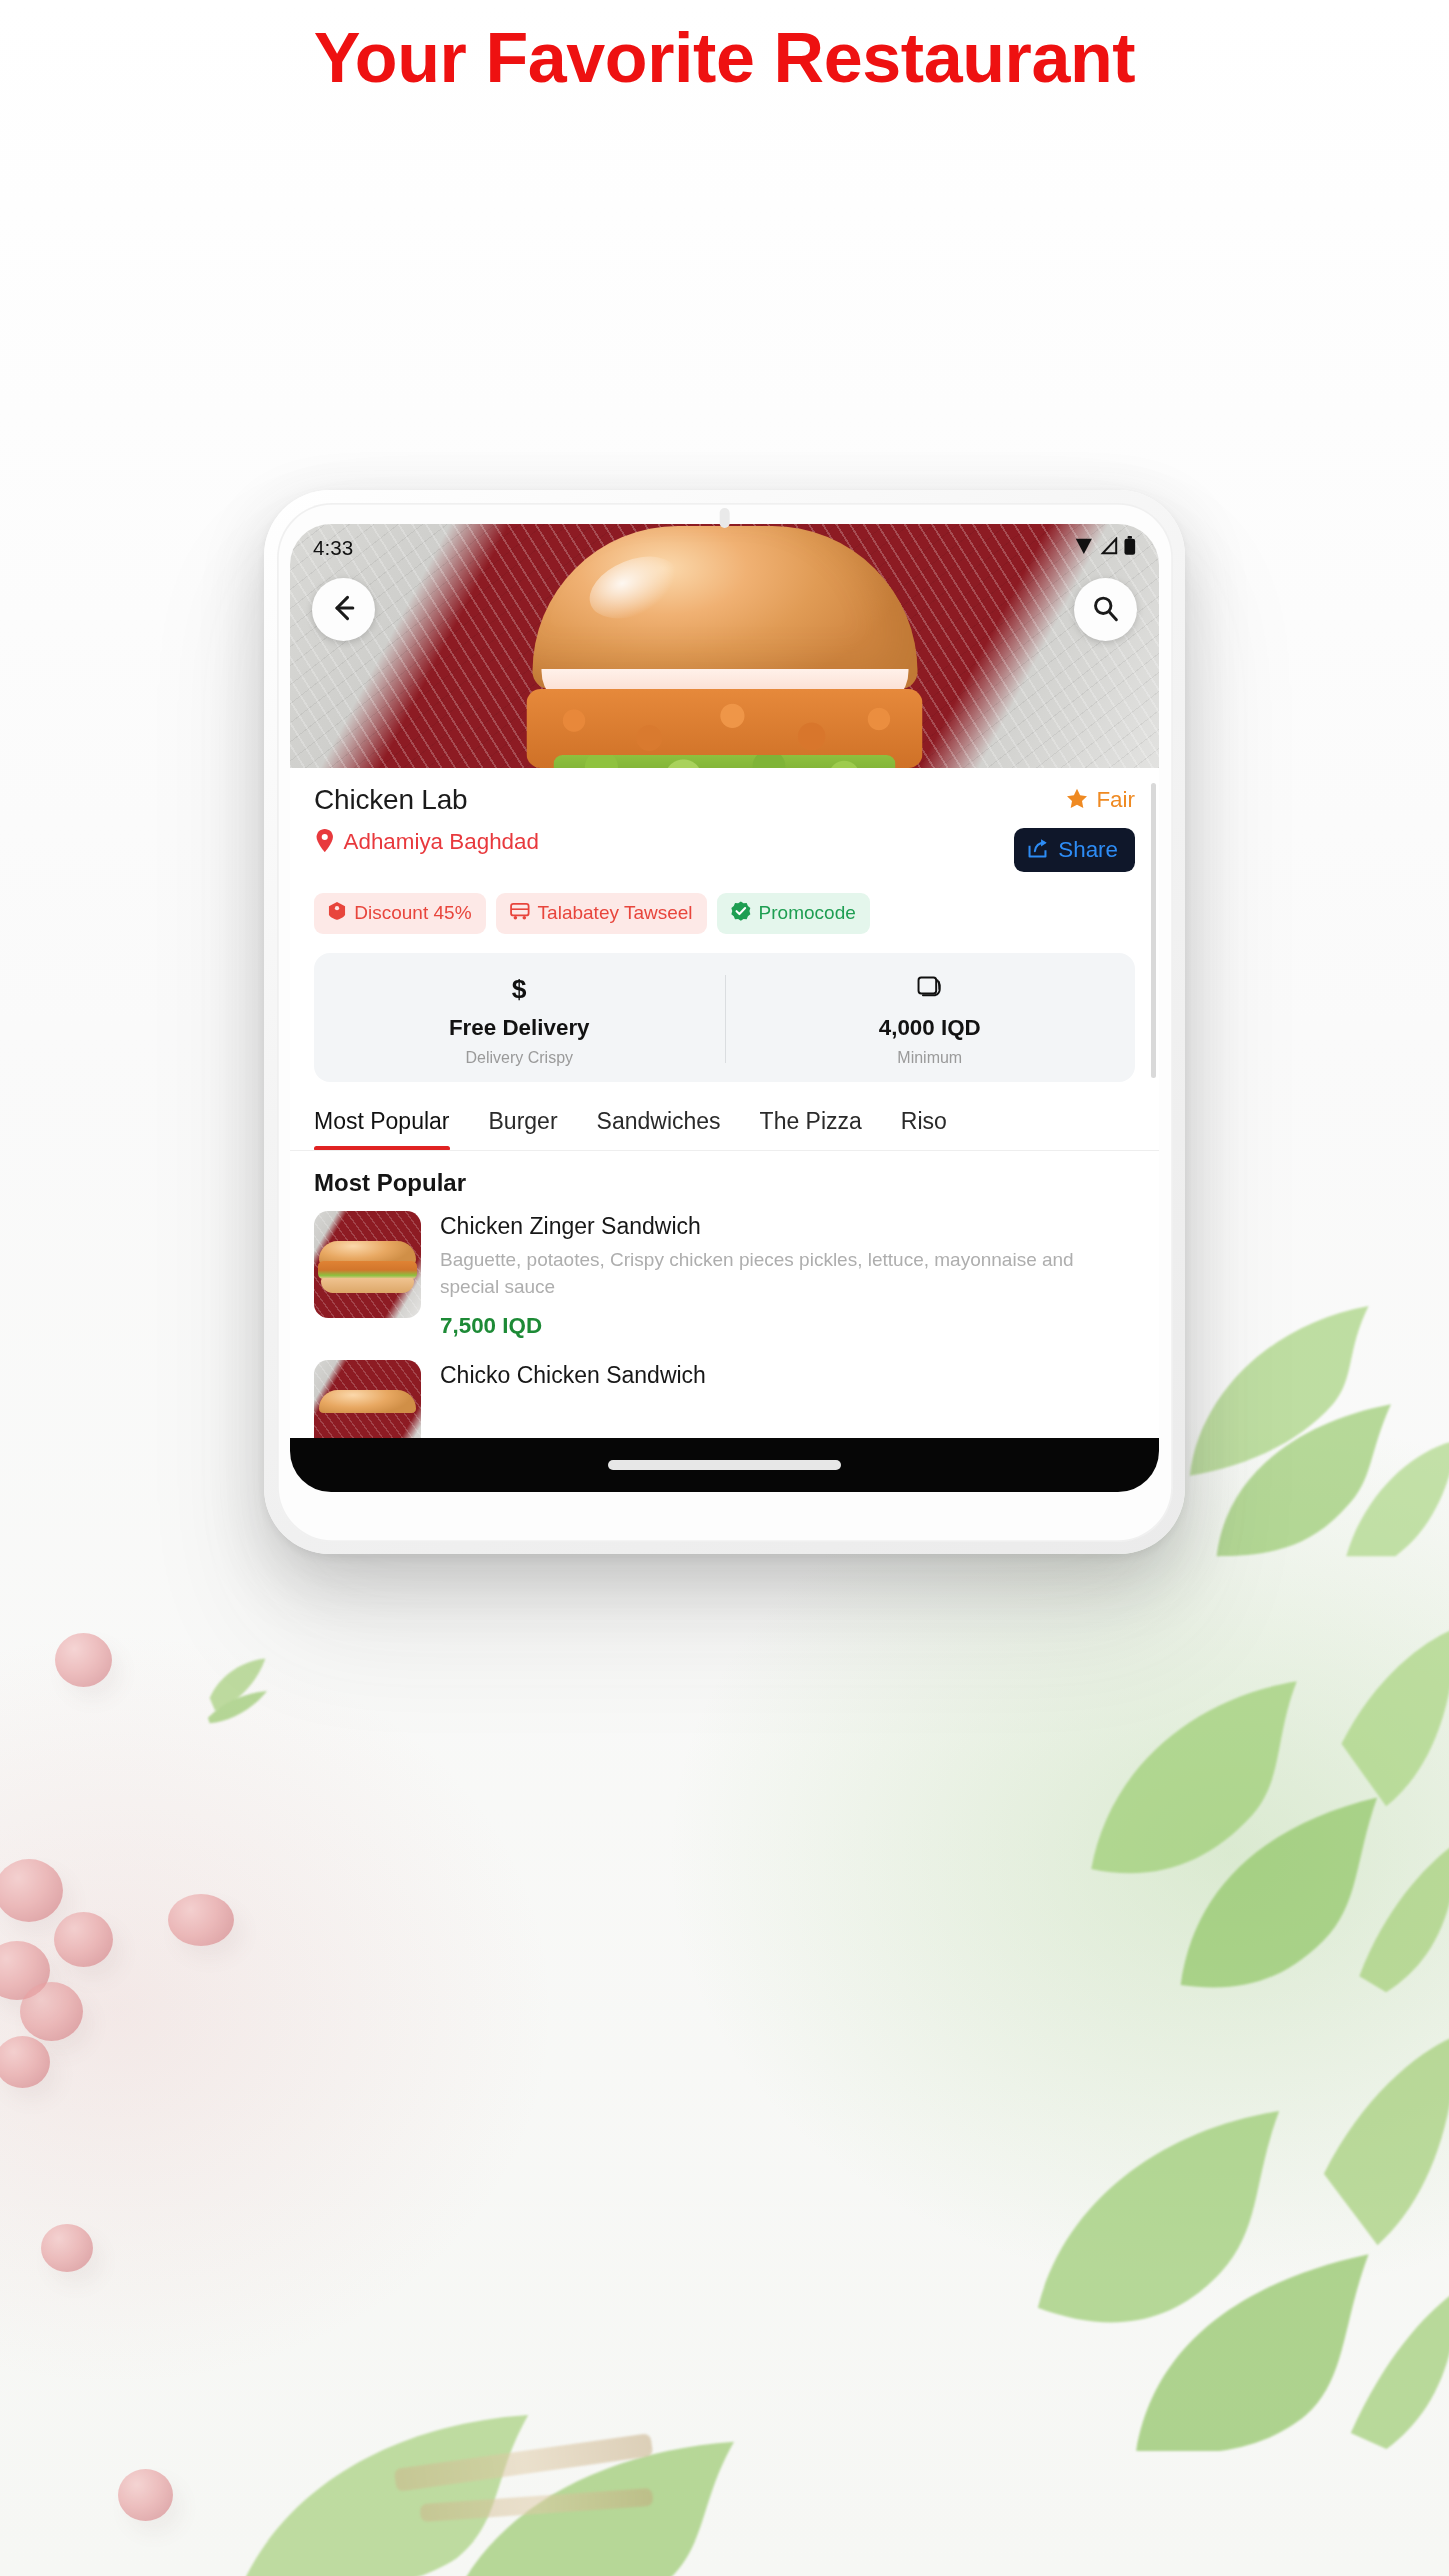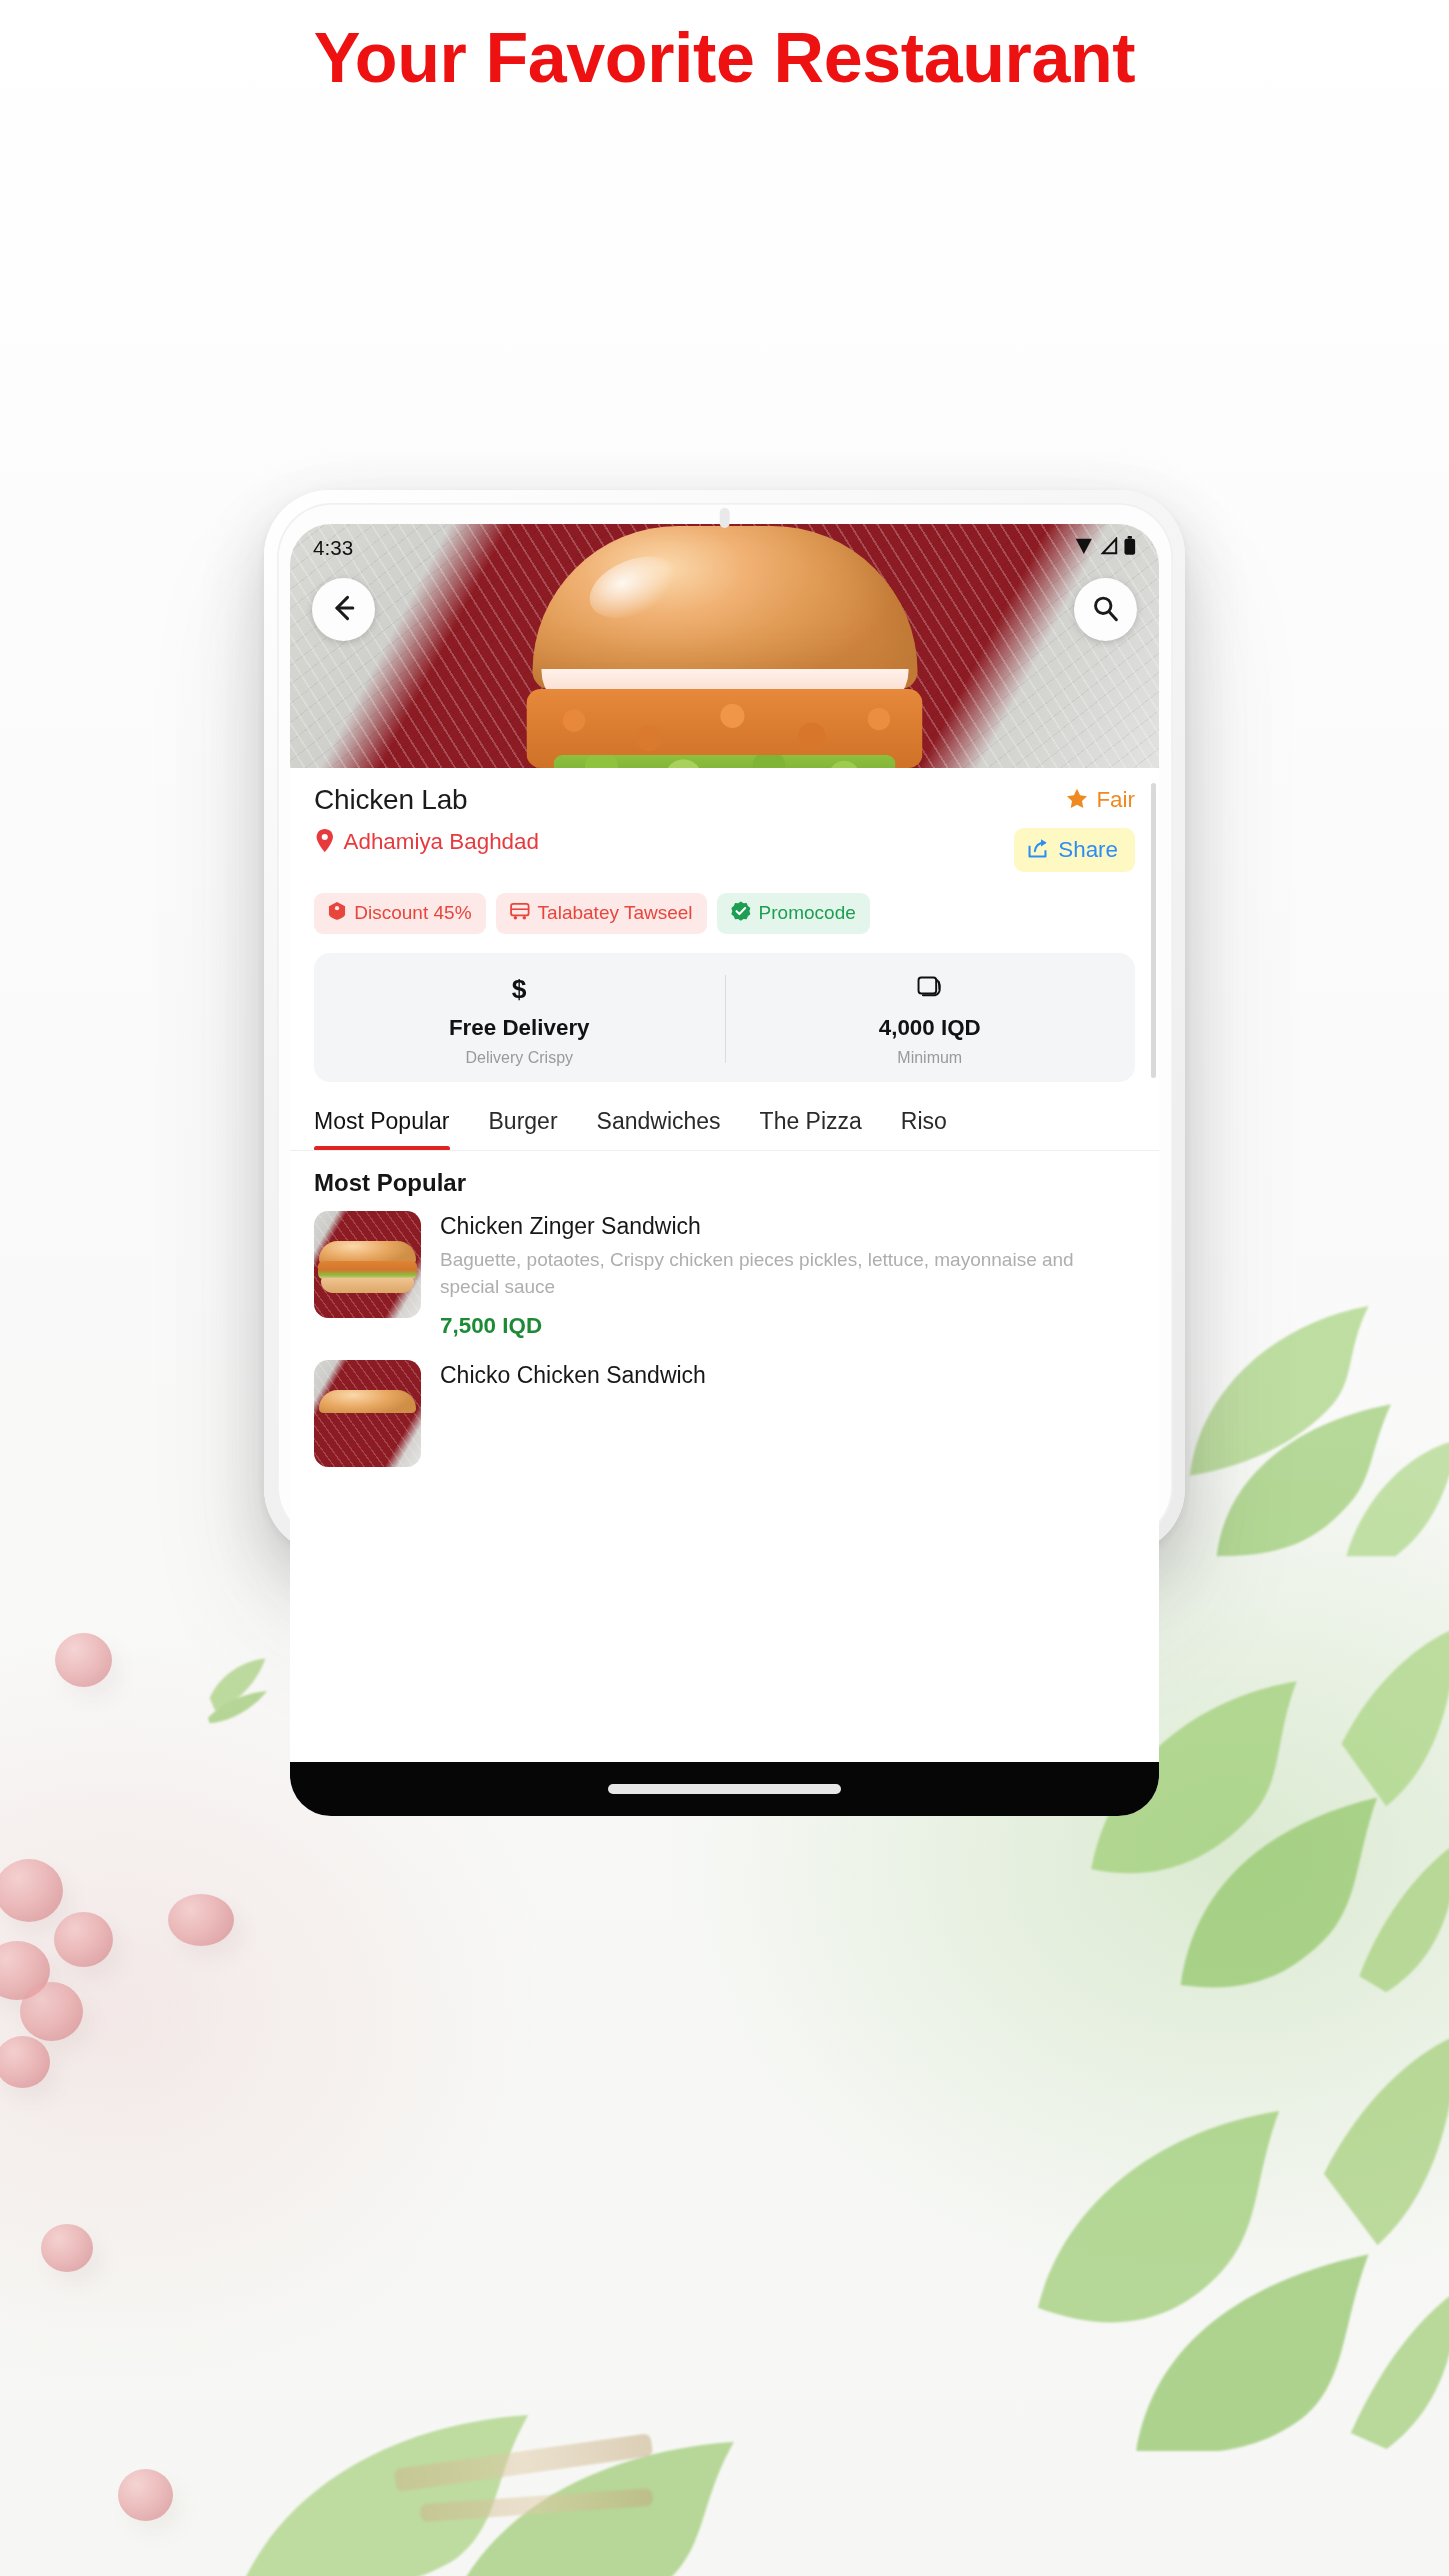--- a/index.html
+++ b/index.html
@@ -90,21 +90,21 @@
   }
   .notch-speaker {
     position:absolute; left:50%; top:18px; transform:translateX(-50%);
     width: 10.7px; height: 19.7px; border-radius: 5.4px;
     background: #e9e9e9;
     z-index: 4;
   }
   .screen {
     position: absolute;
     left: 26px; top: 34px;
-    width: 869px; height: 1292px;
+    width: 869px; height: 968px;
     border-radius: 41px;
     background: #ffffff;
     overflow: hidden;
     z-index: 3;
   }
 
   
   .hero {
     position: relative;
     height: 244px;
@@ -187,21 +187,21 @@
   .info { padding: 16px 24px 0 24px; }
   .info-row-1 { display:flex; align-items:flex-start; justify-content:space-between; }
   .rest-name { font-size: 28px; font-weight: 400; color:#1b1b1b; letter-spacing:-0.2px; }
   .rating { display:flex; align-items:center; gap:7.2px; margin-top: 2.7px; }
   .rating-text { font-size: 22.4px; color:#ef8a22; font-weight:400; }
   .info-row-2 { display:flex; align-items:flex-start; justify-content:space-between; margin-top: 11.6px;}
   .loc { display:flex; align-items:center; gap:8px; }
   .loc-text { font-size: 22.4px; color:#e8393d; }
   .share-btn {
     display:flex; align-items:center; gap:9px;
-    background:#fef9c3; border-radius:9.8px;
+    background:#0f172a; border-radius:9.8px;
     padding: 9px 17px 9px 12.5px;
   }
   .share-text { font-size:22.4px; color:#2d8cf5; font-weight:500; }
 
   .chips { display:flex; gap:9.8px; margin-top: 21.5px; padding: 0 24px; }
   .chip {
     display:flex; align-items:center; gap:8px;
     border-radius: 9px; padding: 8px 14.3px;
     font-size: 19px; font-weight:500; white-space:nowrap;
   }

